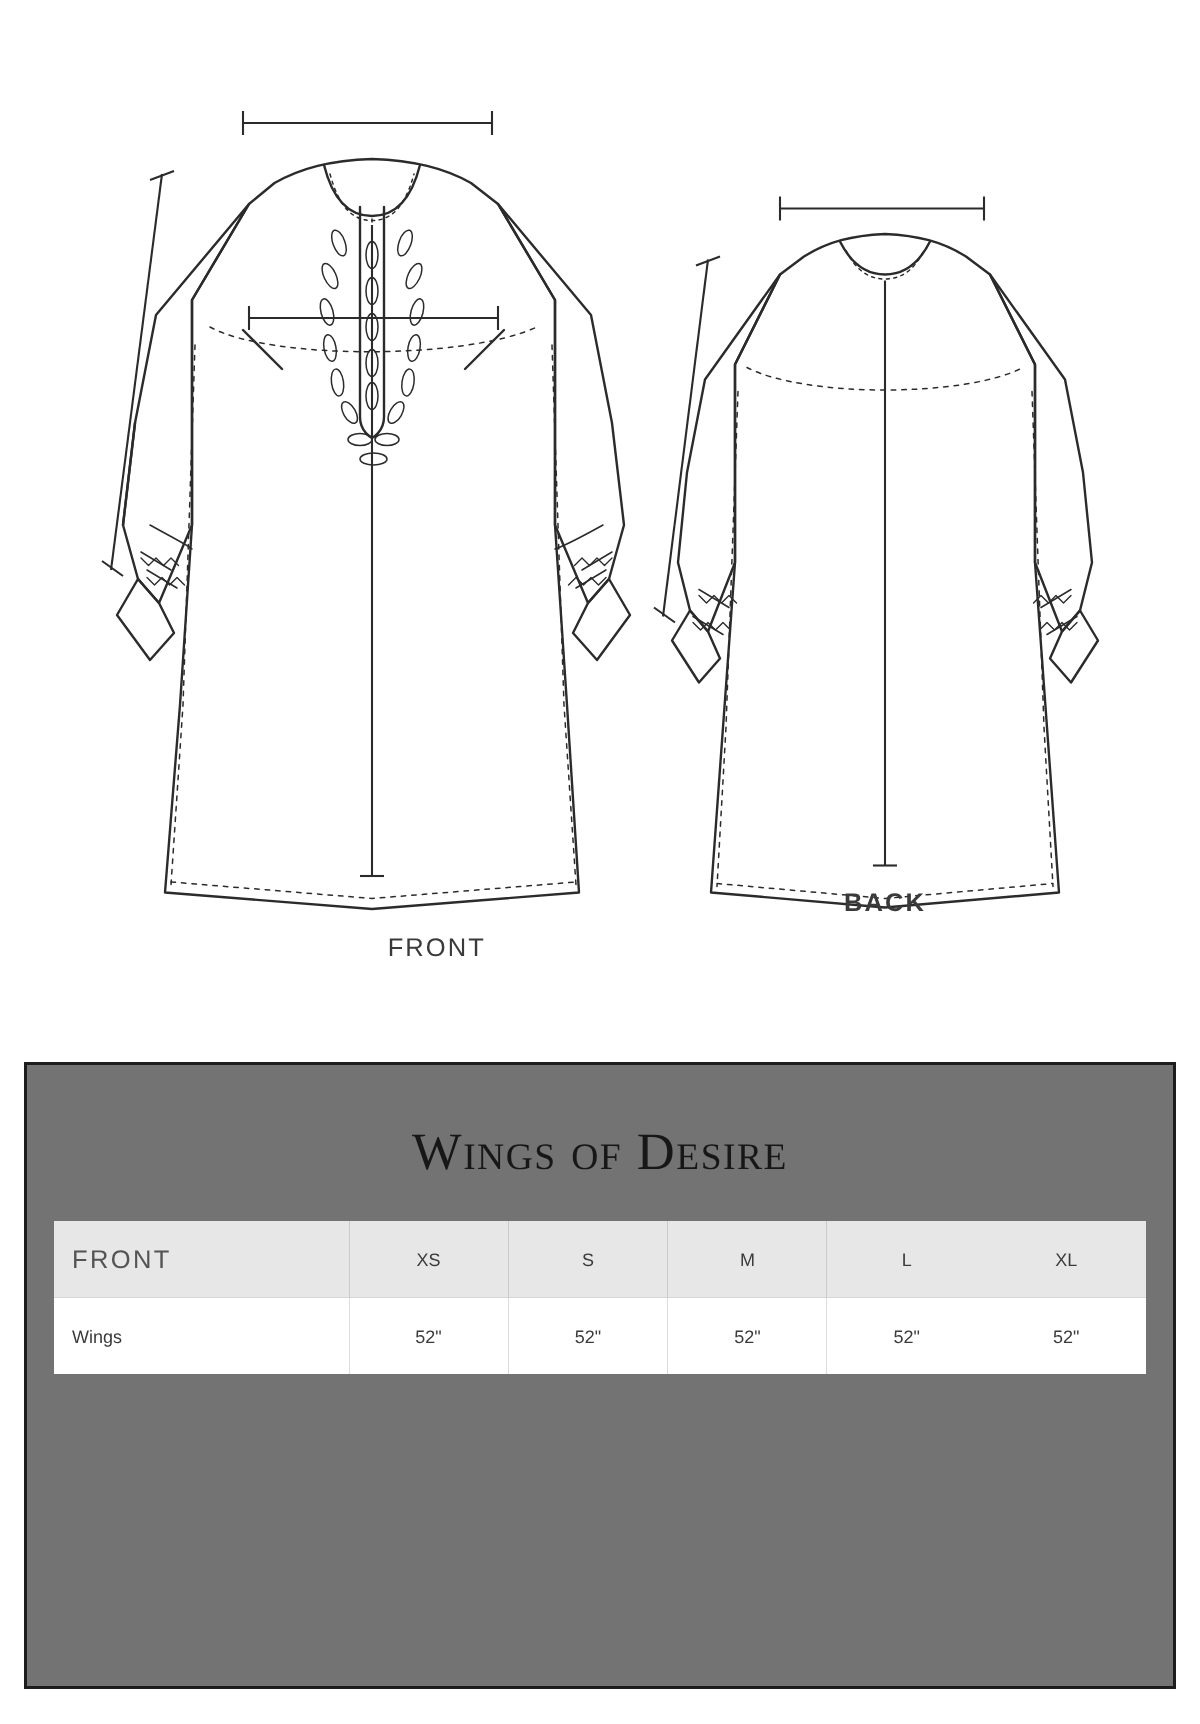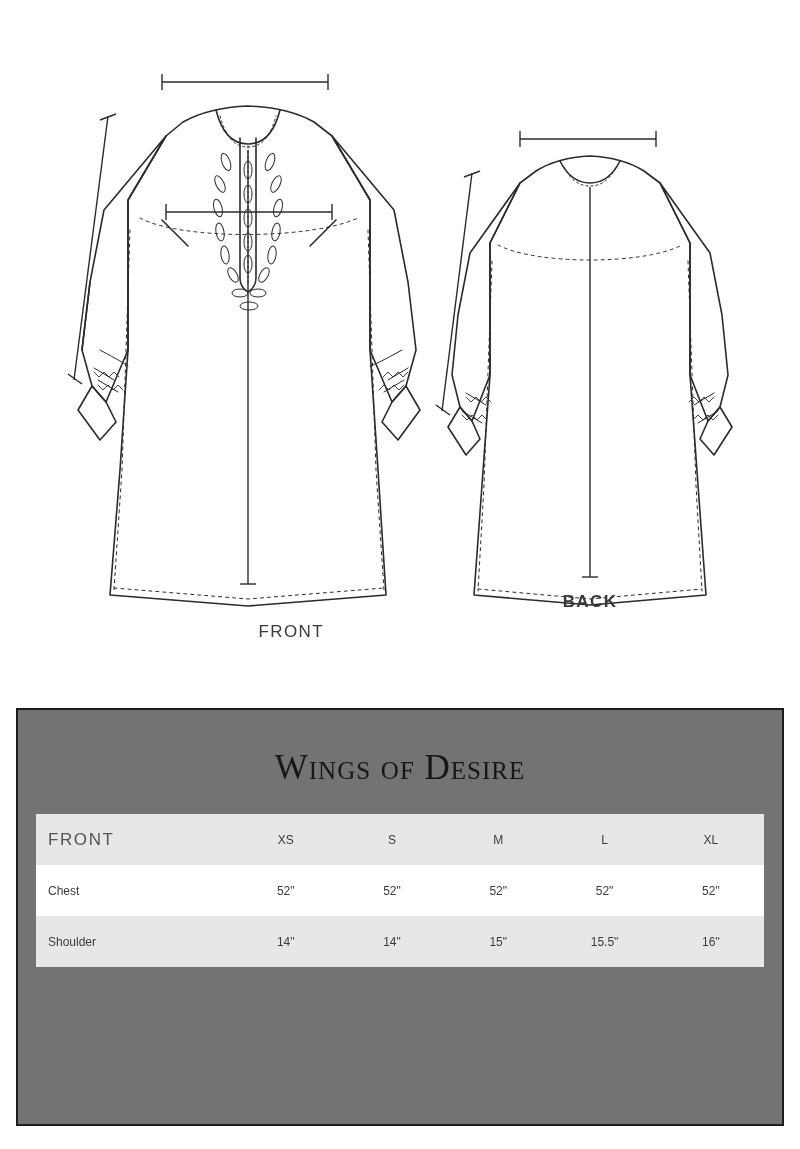--- a/index.html
+++ b/index.html
@@ -254,33 +254,25 @@
       <tr class="shaded">
         <th class="rowhead sizehead">FRONT</th>
         <th class="col sizecell">XS</th>
         <th class="col sizecell">S</th>
         <th class="col sizecell">M</th>
         <th class="col sizecell">L</th>
         <th class="col sizecell">XL</th>
       </tr>
 
       <tr class="plain">
-        <td class="rowhead">Chest</td>
+        <td class="rowhead">Wings</td>
         <td class="col">52"</td>
         <td class="col">52"</td>
         <td class="col">52"</td>
         <td class="col">52"</td>
         <td class="col">52"</td>
       </tr>
 
-      <tr class="shaded">
-        <td class="rowhead">Shoulder</td>
-        <td class="col">14"</td>
-        <td class="col">14"</td>
-        <td class="col">15"</td>
-        <td class="col">15.5"</td>
-        <td class="col">16"</td>
-      </tr>
 
 
     </tbody>
   </table>
 </div>
 
 </body></html>

